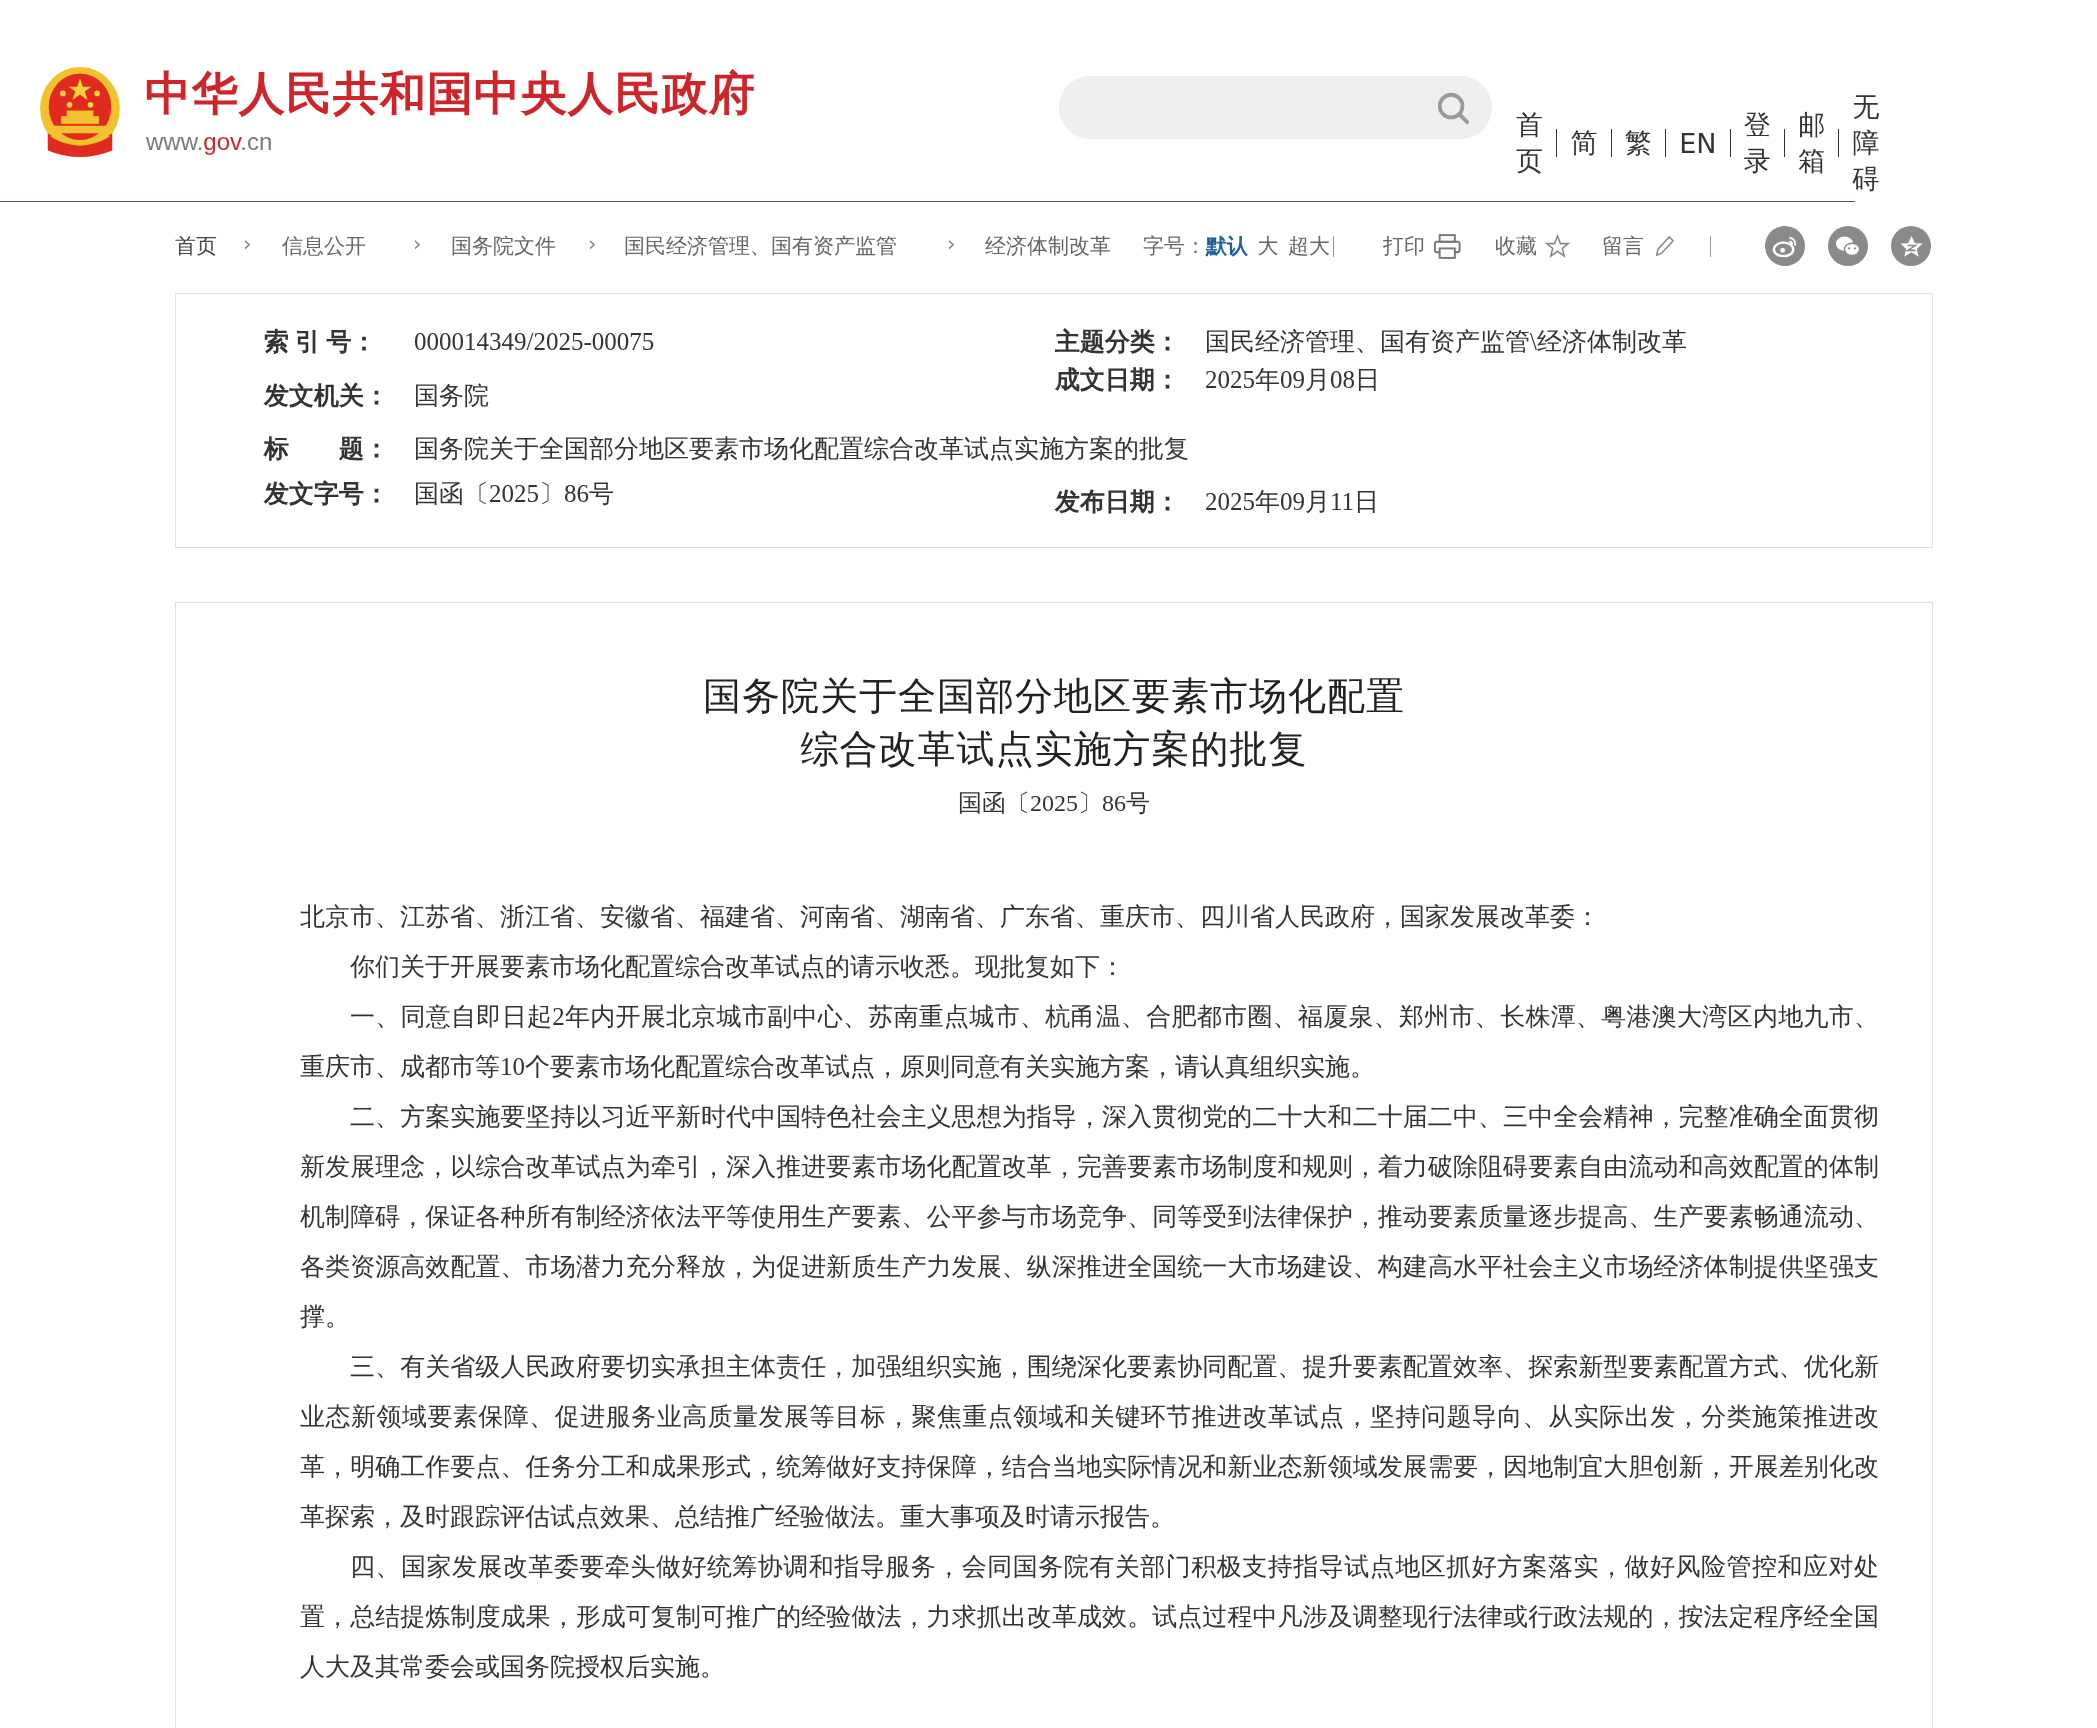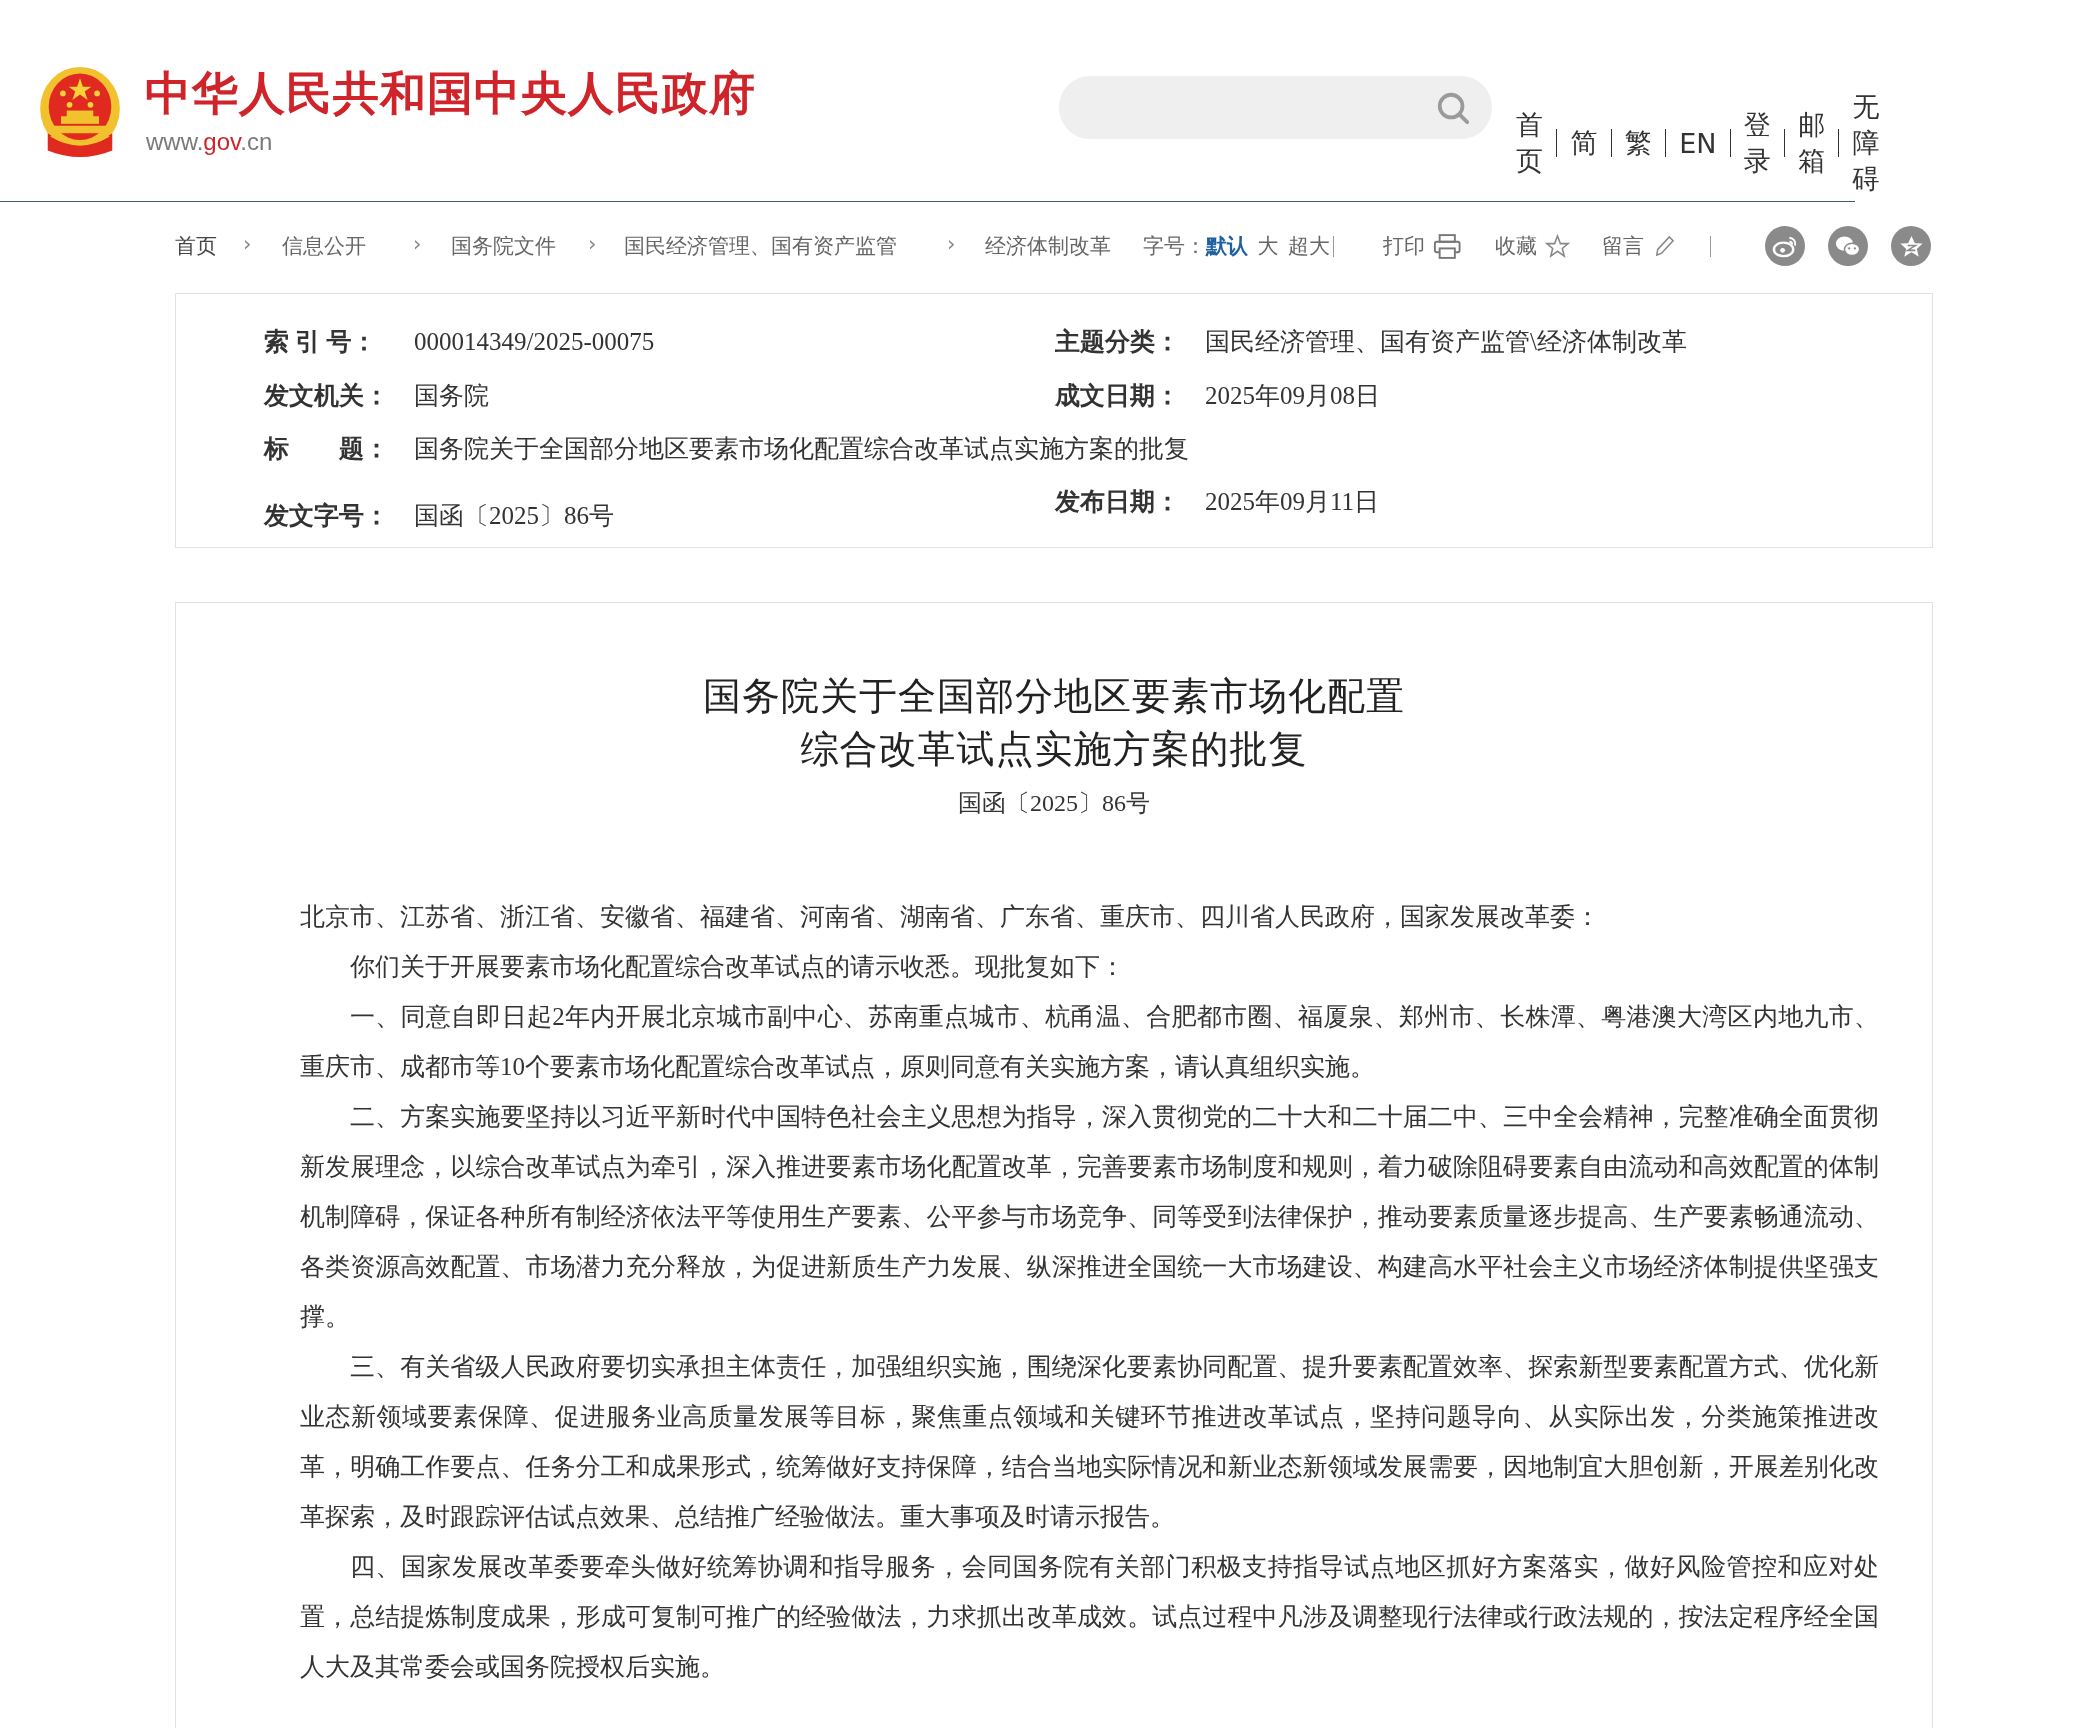--- a/index.html
+++ b/index.html
@@ -167,27 +167,27 @@
 <div class="meta">
   <div class="row" style="left:88px; top:32px">
     <span class="lbl" style="width:150px">索 引 号：</span><span class="val">000014349/2025-00075</span>
   </div>
   <div class="row" style="left:879px; top:32px">
     <span class="lbl" style="width:150px">主题分类：</span><span class="val">国民经济管理、国有资产监管\经济体制改革</span>
   </div>
   <div class="row" style="left:88px; top:86px">
     <span class="lbl" style="width:150px">发文机关：</span><span class="val">国务院</span>
   </div>
-  <div class="row" style="left:879px; top:86px">
+  <div class="row" style="left:879px; top:70px">
     <span class="lbl" style="width:150px">成文日期：</span><span class="val">2025年09月08日</span>
   </div>
   <div class="row" style="left:88px; top:139px">
     <span class="lbl" style="width:150px">标　　题：</span><span class="val">国务院关于全国部分地区要素市场化配置综合改革试点实施方案的批复</span>
   </div>
-  <div class="row" style="left:88px; top:206px">
+  <div class="row" style="left:88px; top:184px">
     <span class="lbl" style="width:150px">发文字号：</span><span class="val">国函〔2025〕86号</span>
   </div>
   <div class="row" style="left:879px; top:192px">
     <span class="lbl" style="width:150px">发布日期：</span><span class="val">2025年09月11日</span>
   </div>
 </div>
 
 <div class="content">
   <div class="doc-title">
     <div>国务院关于全国部分地区要素市场化配置</div>

